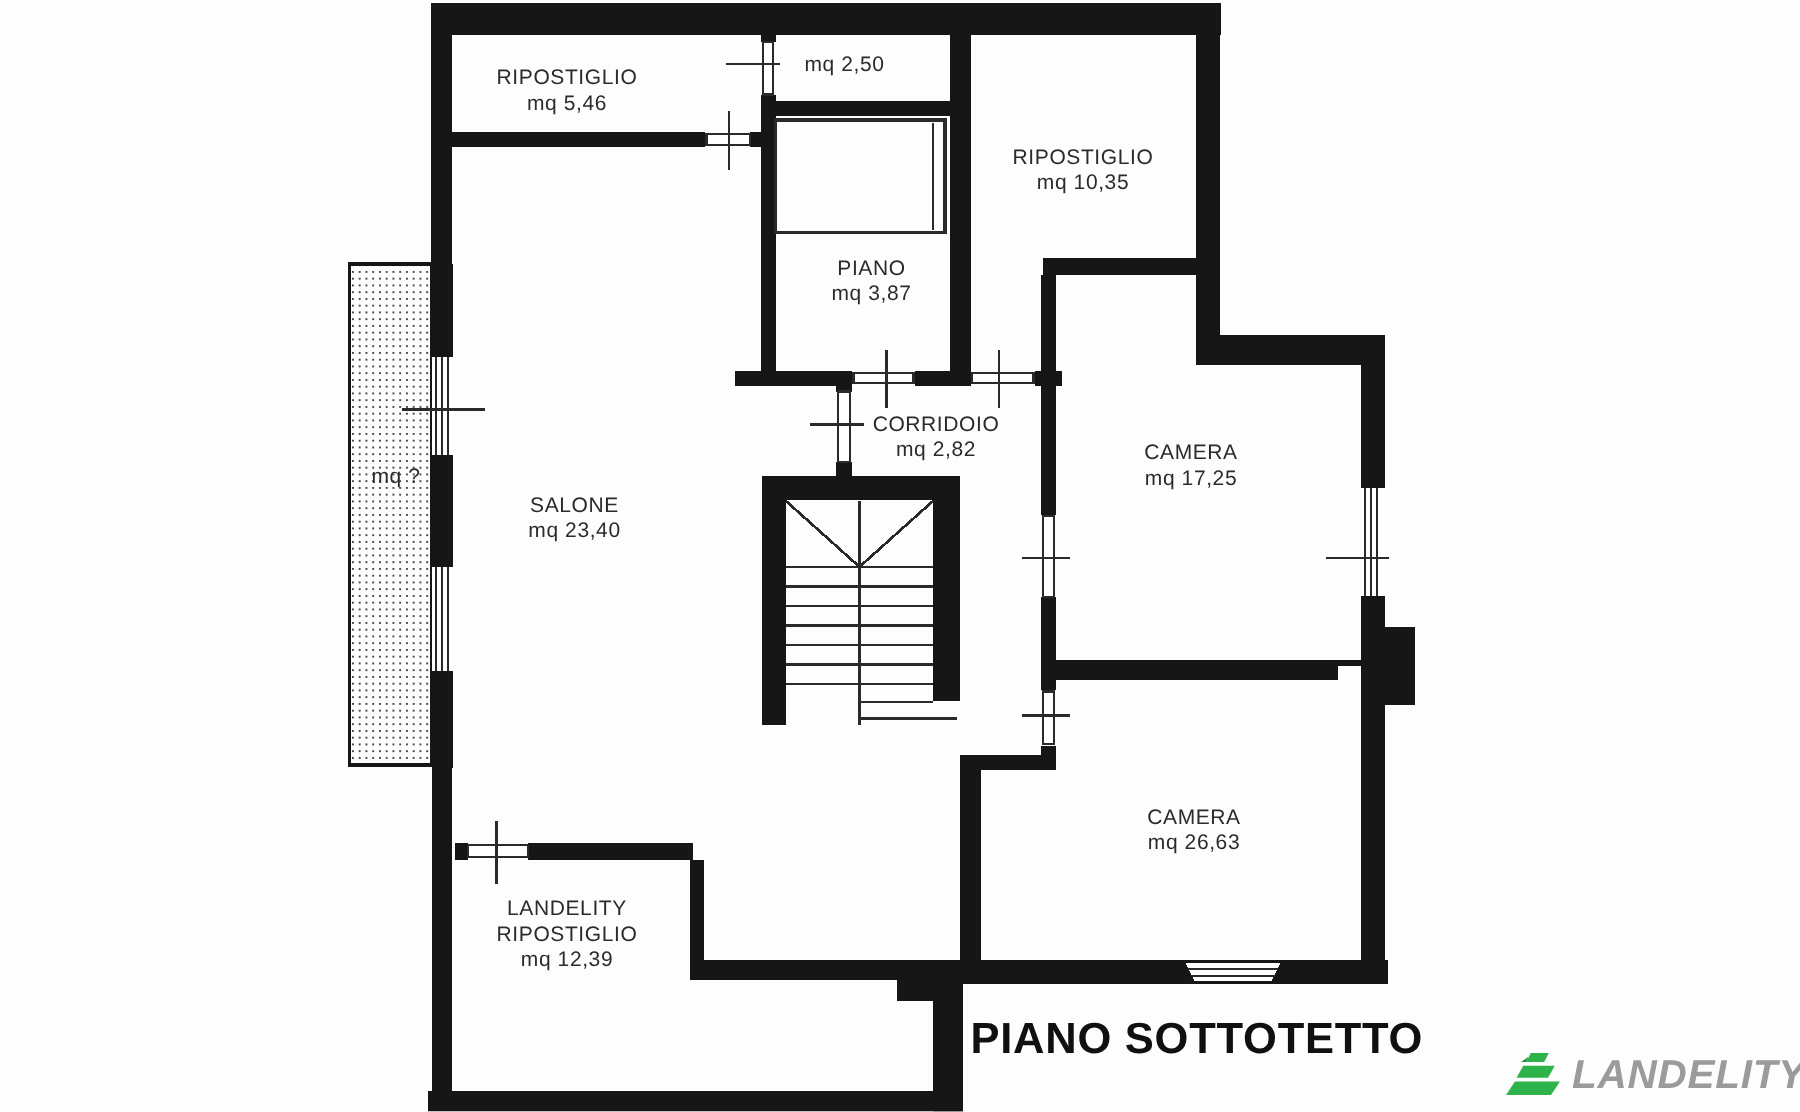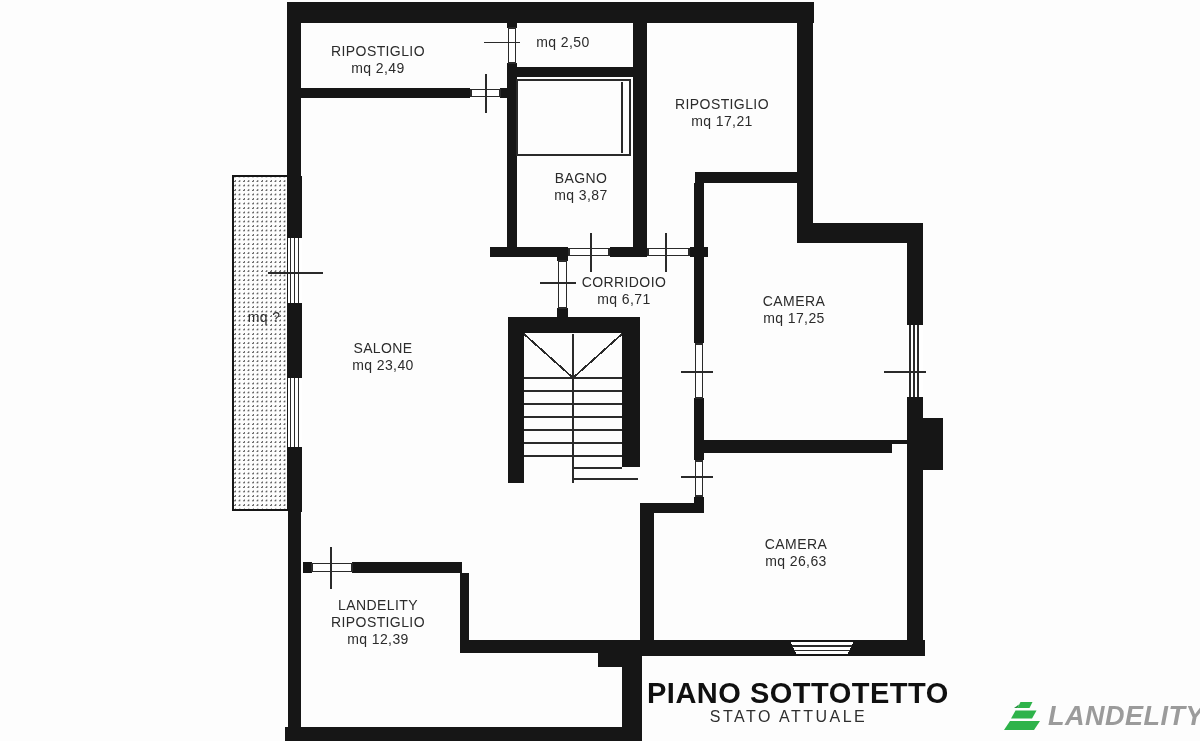--- a/index.html
+++ b/index.html
@@ -173,48 +173,48 @@
       <rect x="695.5" y="461" width="7" height="35"></rect>
       <line x1="681" y1="477" x2="713" y2="477"></line>
 
       <rect x="312" y="563.5" width="40" height="8"></rect>
       <line x1="331" y1="547" x2="331" y2="589"></line>
     </g>
   </svg>
 
   <div class="lbl" style="left:378px;top:43px">
     <span>RIPOSTIGLIO</span>
-    <span>mq 2,49</span>
+    <span>mq 5,46</span>
   </div>
 
   <div class="lbl" style="left:563px;top:34px">
     <span>mq 2,50</span>
   </div>
 
   <div class="lbl" style="left:722px;top:96px">
     <span>RIPOSTIGLIO</span>
-    <span>mq 17,21</span>
+    <span>mq 10,35</span>
   </div>
 
   <div class="lbl" style="left:581px;top:170px">
-    <span>BAGNO</span>
+    <span>PIANO</span>
     <span>mq 3,87</span>
   </div>
 
   <div class="lbl" style="left:624px;top:274px">
     <span>CORRIDOIO</span>
-    <span>mq 6,71</span>
+    <span>mq 2,82</span>
   </div>
 
   <div class="lbl" style="left:794px;top:293px">
     <span>CAMERA</span>
     <span>mq 17,25</span>
   </div>
 
-  <div class="lbl" style="left:383px;top:340px">
+  <div class="lbl" style="left:383px;top:328px">
     <span>SALONE</span>
     <span>mq 23,40</span>
   </div>
 
   <div class="lbl" style="left:264px;top:309px">
     <span>mq ?</span>
   </div>
 
   <div class="lbl" style="left:796px;top:536px">
     <span>CAMERA</span>
@@ -222,21 +222,20 @@
   </div>
 
   <div class="lbl" style="left:378px;top:597px">
     <span>LANDELITY</span>
     <span>RIPOSTIGLIO</span>
     <span>mq 12,39</span>
   </div>
 
   <div class="title-block">
     <div class="main">PIANO SOTTOTETTO</div>
-    <div class="sub">STATO ATTUALE</div>
   </div>
 
   <div class="brand">
     <svg width="41" height="33" viewBox="0 0 41 33">
       <polygon points="2,31 32,31 38,22 8,22" fill="#2eb34a"></polygon>
       <polygon points="9,19.5 30,19.5 34.5,11.5 13.5,11.5" fill="#2eb34a"></polygon>
       <polygon points="15.5,9 27.5,9 30.5,3 18.5,3" fill="#2eb34a"></polygon>
       <polygon points="12,9 15.5,9 17,5.5" fill="#1f8f3a"></polygon>
     </svg>
     <span class="logo-text">LANDELITY</span>

